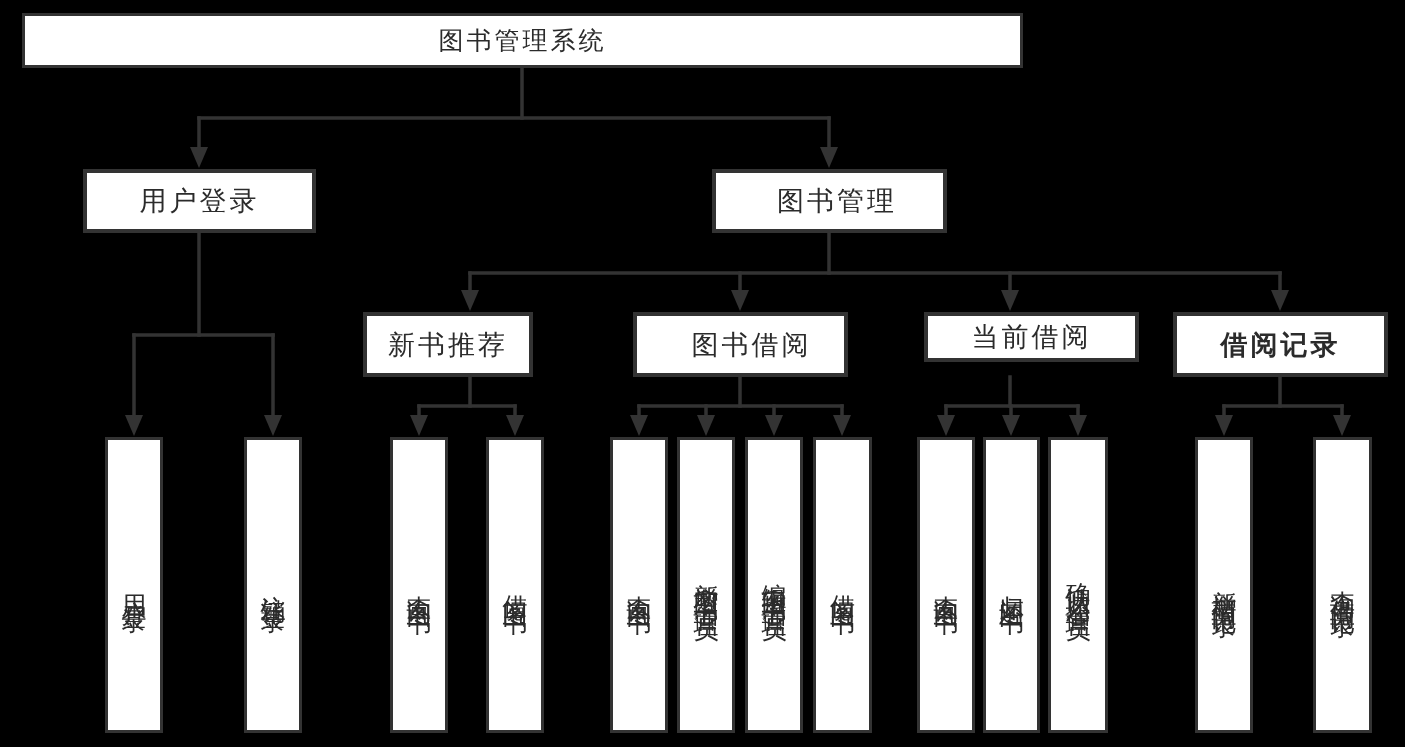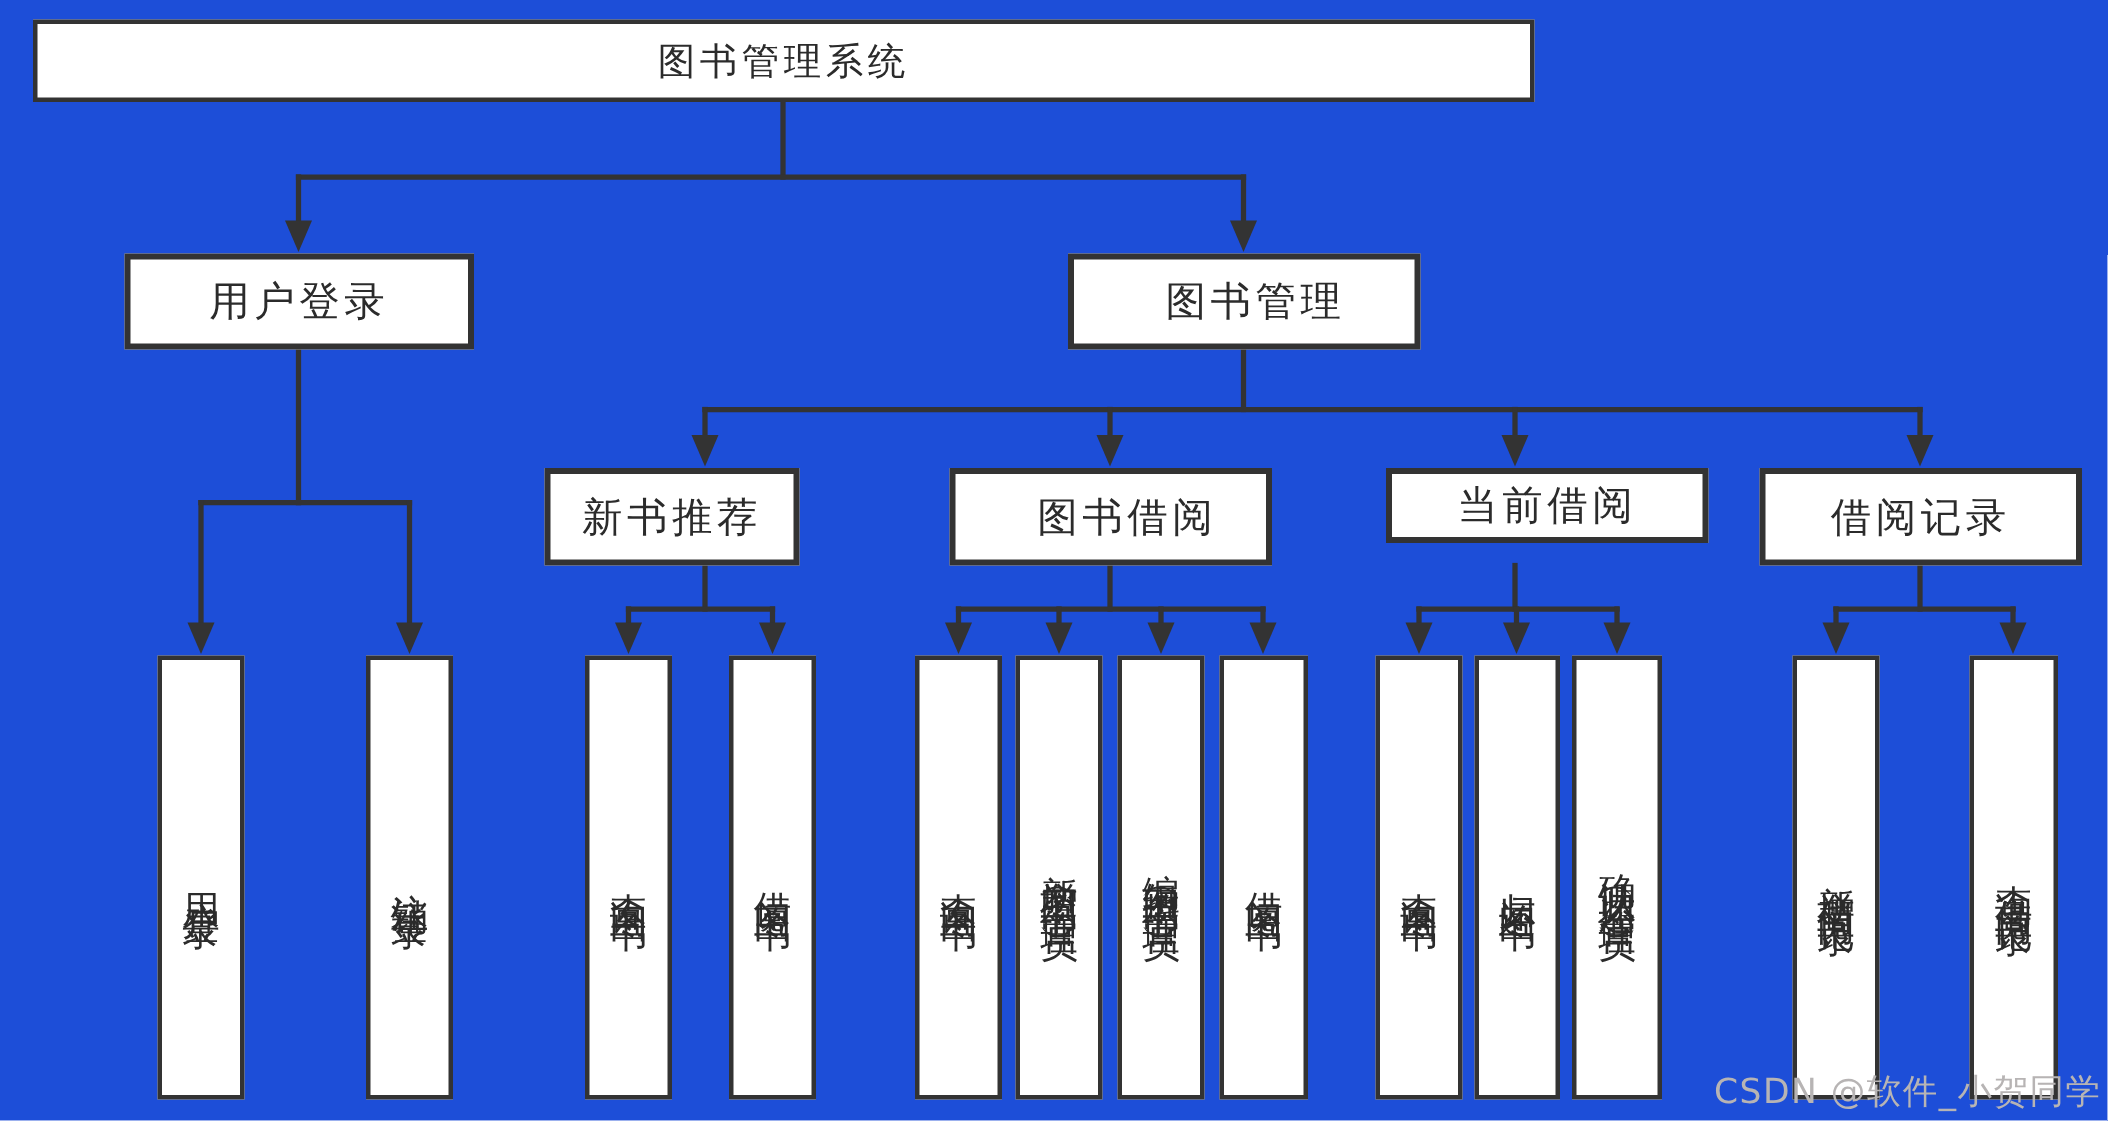--- a/index.html
+++ b/index.html
@@ -1,20 +1,20 @@
 <!DOCTYPE html>
 <html><head>
 <meta charset="utf-8">
 <style>
   html, body { margin: 0; padding: 0; background: #ffffff; }
   .canvas {
     position: relative;
     width: 1405px;
     height: 747px;
-    background: #1d4ed8;
+    background: #000000;
     font-family: "DejaVu Sans", "Liberation Sans", sans-serif;
     overflow: hidden;
   }
   .edges-layer {
     position: absolute;
     left: 0; top: 0;
     width: 1405px; height: 747px;
     z-index: 1;
   }
   .node {
@@ -108,29 +108,28 @@
       <line x1="1342" y1="406" x2="1342" y2="422" stroke="#333333" stroke-width="3.5" stroke-linecap="square"></line>
       <polygon points="1333,415 1351,415 1342,436" fill="#333333"></polygon>
     </svg>
   <div id="nodes">
       <div class="node h root" style="left: 22px; top: 13px; width: 1001px; height: 55px; border-color: rgb(51, 51, 51); color: rgb(43, 43, 43);">图书管理系统</div>
       <div class="node h" style="left: 83px; top: 169px; width: 233px; height: 64px; border-color: rgb(51, 51, 51); color: rgb(43, 43, 43);">用户登录</div>
       <div class="node h" style="left: 712px; top: 169px; width: 235px; height: 64px; border-color: rgb(51, 51, 51); color: rgb(43, 43, 43); padding-left: 15px;">图书管理</div>
       <div class="node h" style="left: 363px; top: 312px; width: 170px; height: 65px; border-color: rgb(51, 51, 51); color: rgb(43, 43, 43);">新书推荐</div>
       <div class="node h" style="left: 633px; top: 312px; width: 215px; height: 65px; border-color: rgb(51, 51, 51); color: rgb(43, 43, 43); padding-left: 22px;">图书借阅</div>
       <div class="node h" style="left: 924px; top: 312px; width: 215px; height: 50px; border-color: rgb(51, 51, 51); color: rgb(43, 43, 43);">当前借阅</div>
-      <div class="node h" style="left: 1173px; top: 312px; width: 215px; height: 65px; border-color: rgb(51, 51, 51); color: rgb(43, 43, 43);">借阅记录</div>
+      <div class="node h" style="left: 1173px; top: 312px; width: 215px; height: 65px; border-color: rgb(51, 51, 51); color: rgb(43, 43, 43); font-weight: bold;">借阅记录</div>
       <div class="node v" style="left: 105px; top: 437px; width: 58px; height: 296px; border-color: rgb(51, 51, 51); color: rgb(43, 43, 43);">用户登录</div>
       <div class="node v" style="left: 244px; top: 437px; width: 58px; height: 296px; border-color: rgb(51, 51, 51); color: rgb(43, 43, 43);">注销登录</div>
       <div class="node v" style="left: 390px; top: 437px; width: 58px; height: 296px; border-color: rgb(51, 51, 51); color: rgb(43, 43, 43);">查询图书</div>
       <div class="node v" style="left: 486px; top: 437px; width: 58px; height: 296px; border-color: rgb(51, 51, 51); color: rgb(43, 43, 43);">借阅图书</div>
       <div class="node v" style="left: 610px; top: 437px; width: 58px; height: 296px; border-color: rgb(51, 51, 51); color: rgb(43, 43, 43);">查询图书</div>
       <div class="node v" style="left: 677px; top: 437px; width: 58px; height: 296px; border-color: rgb(51, 51, 51); color: rgb(43, 43, 43);">新增图书（管理员）</div>
       <div class="node v" style="left: 745px; top: 437px; width: 58px; height: 296px; border-color: rgb(51, 51, 51); color: rgb(43, 43, 43);">编辑图书（管理员）</div>
       <div class="node v" style="left: 813px; top: 437px; width: 59px; height: 296px; border-color: rgb(51, 51, 51); color: rgb(43, 43, 43);">借阅图书</div>
       <div class="node v" style="left: 917px; top: 437px; width: 58px; height: 296px; border-color: rgb(51, 51, 51); color: rgb(43, 43, 43);">查询图书</div>
       <div class="node v" style="left: 983px; top: 437px; width: 57px; height: 296px; border-color: rgb(51, 51, 51); color: rgb(43, 43, 43);">归还图书</div>
       <div class="node v" style="left: 1048px; top: 437px; width: 60px; height: 296px; border-color: rgb(51, 51, 51); color: rgb(43, 43, 43);">确认归还（管理员）</div>
       <div class="node v" style="left: 1195px; top: 437px; width: 58px; height: 296px; border-color: rgb(51, 51, 51); color: rgb(43, 43, 43);">新增借阅记录</div>
       <div class="node v" style="left: 1313px; top: 437px; width: 59px; height: 296px; border-color: rgb(51, 51, 51); color: rgb(43, 43, 43);">查询借阅记录</div>
     </div>
-  <div class="watermark">CSDN @软件_小贺同学</div>
 </div>
 
 </body></html>

